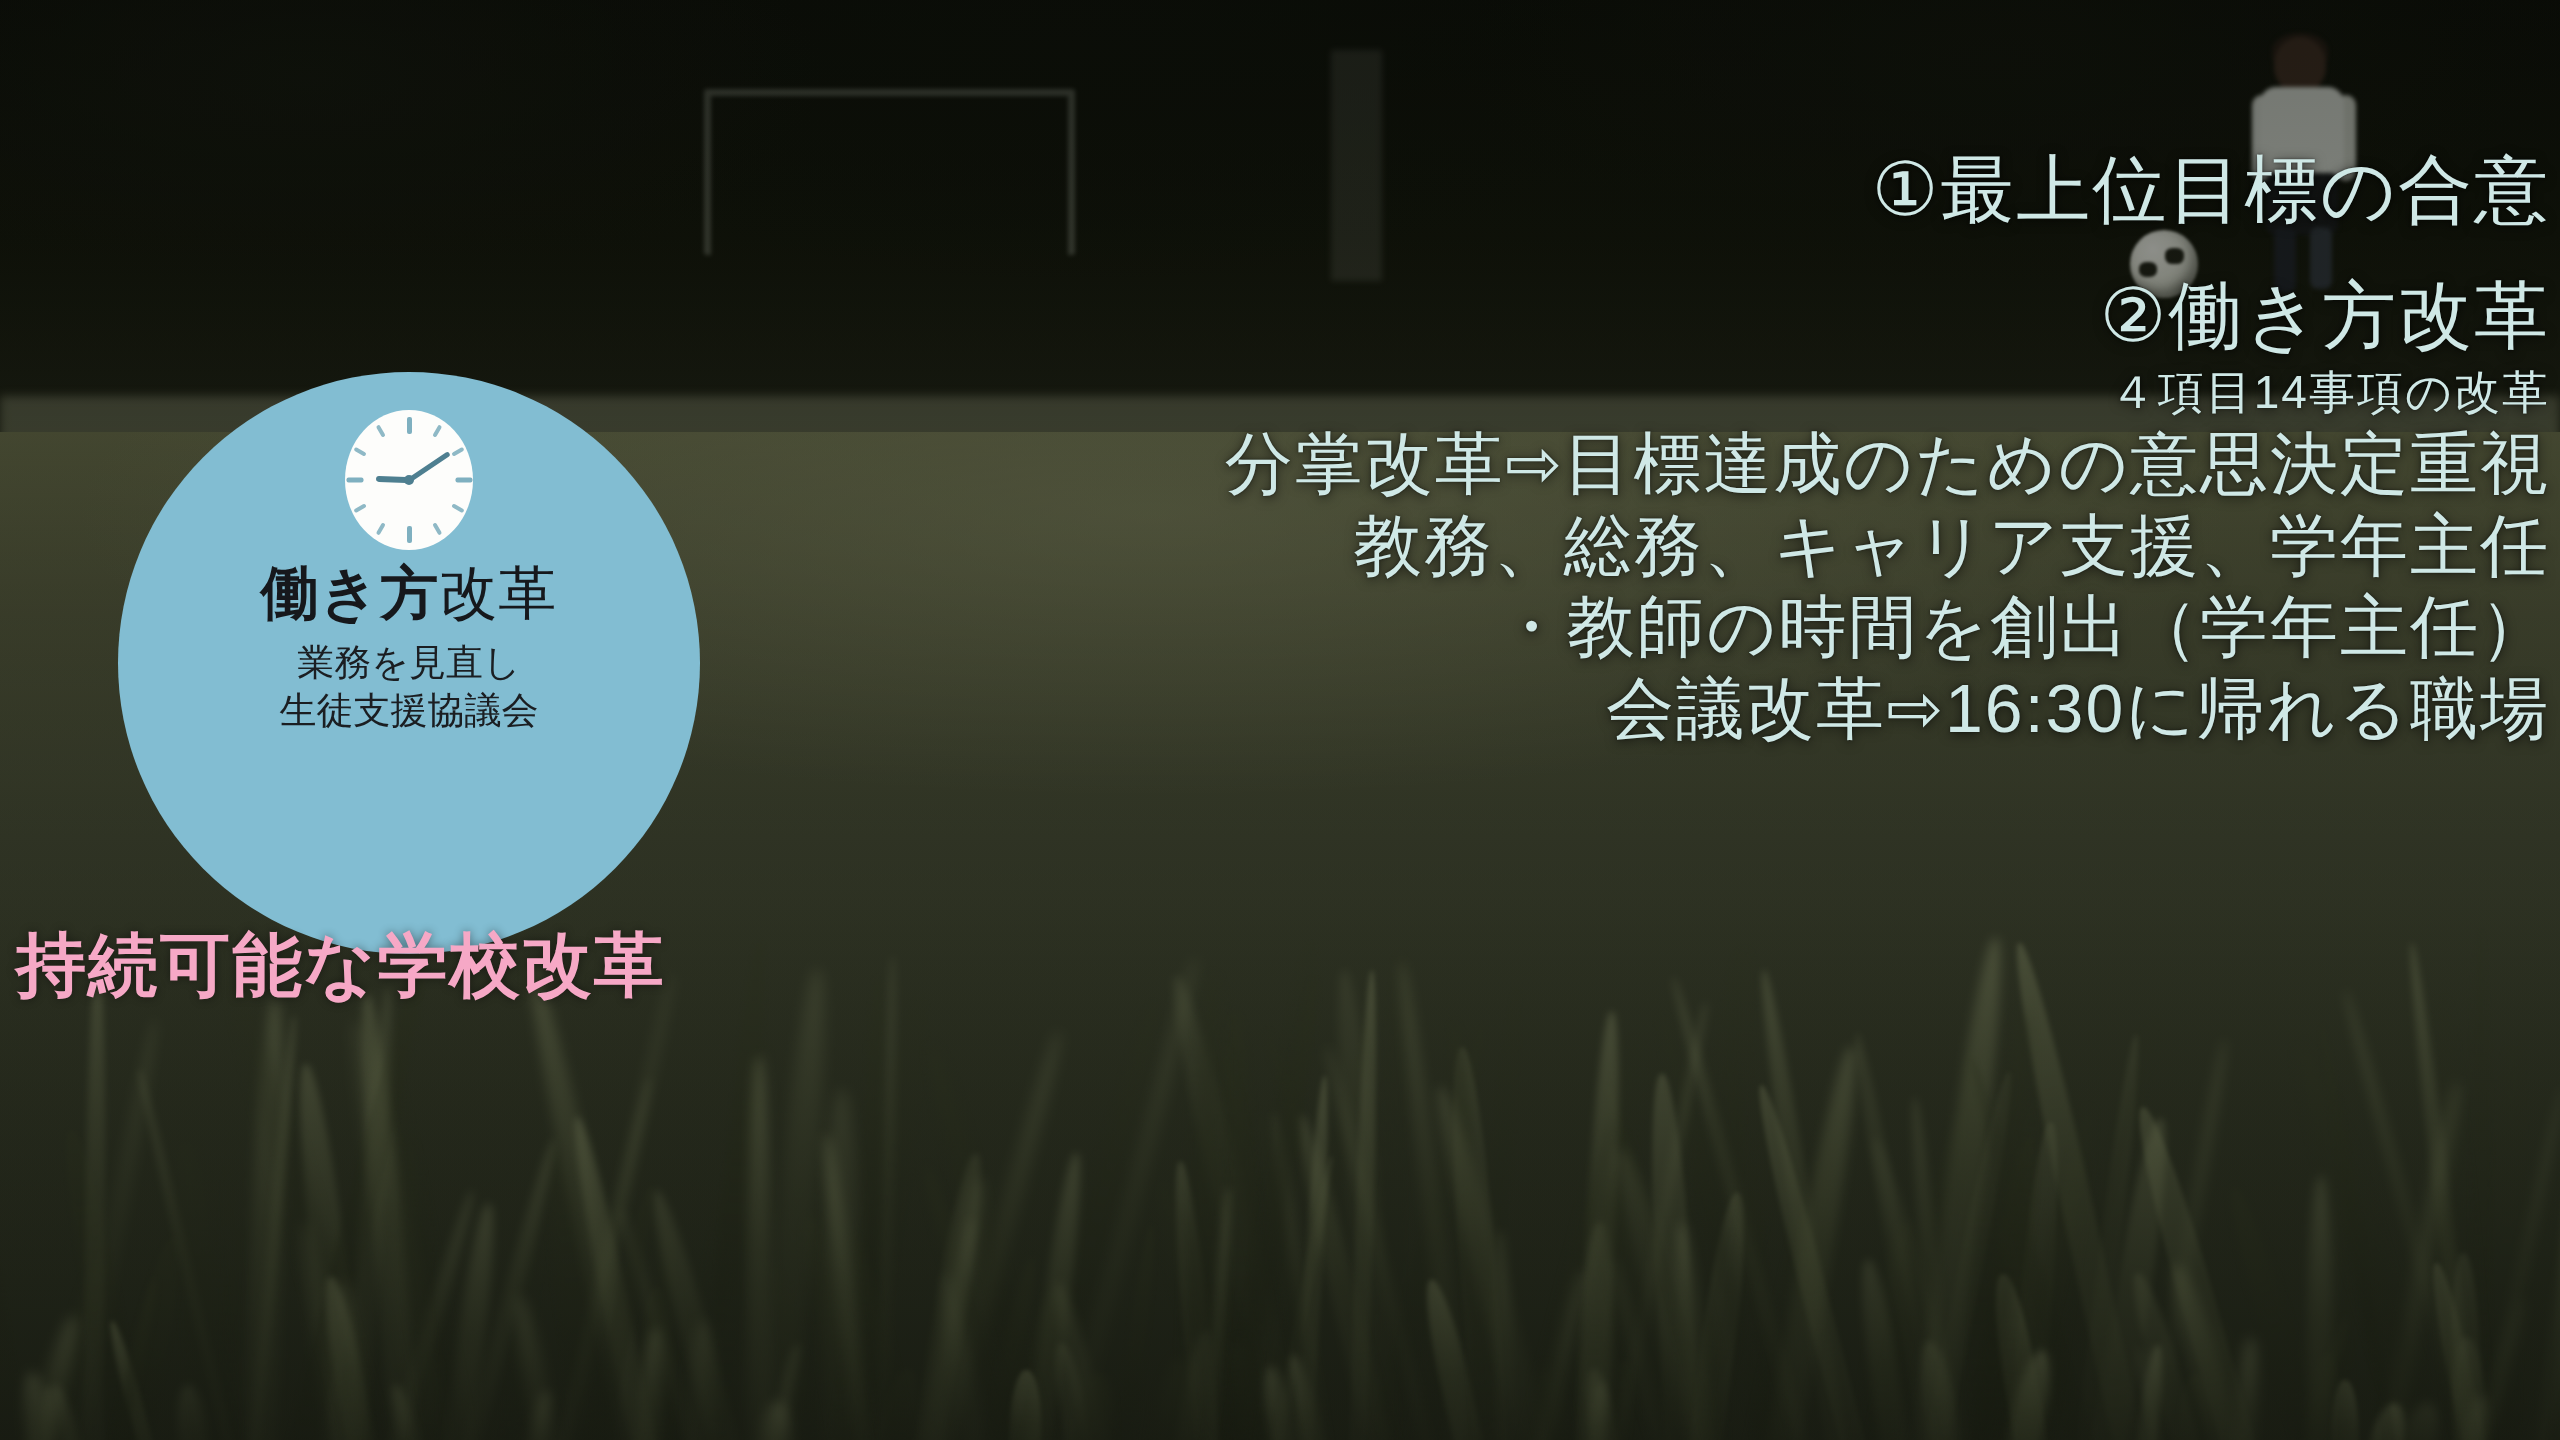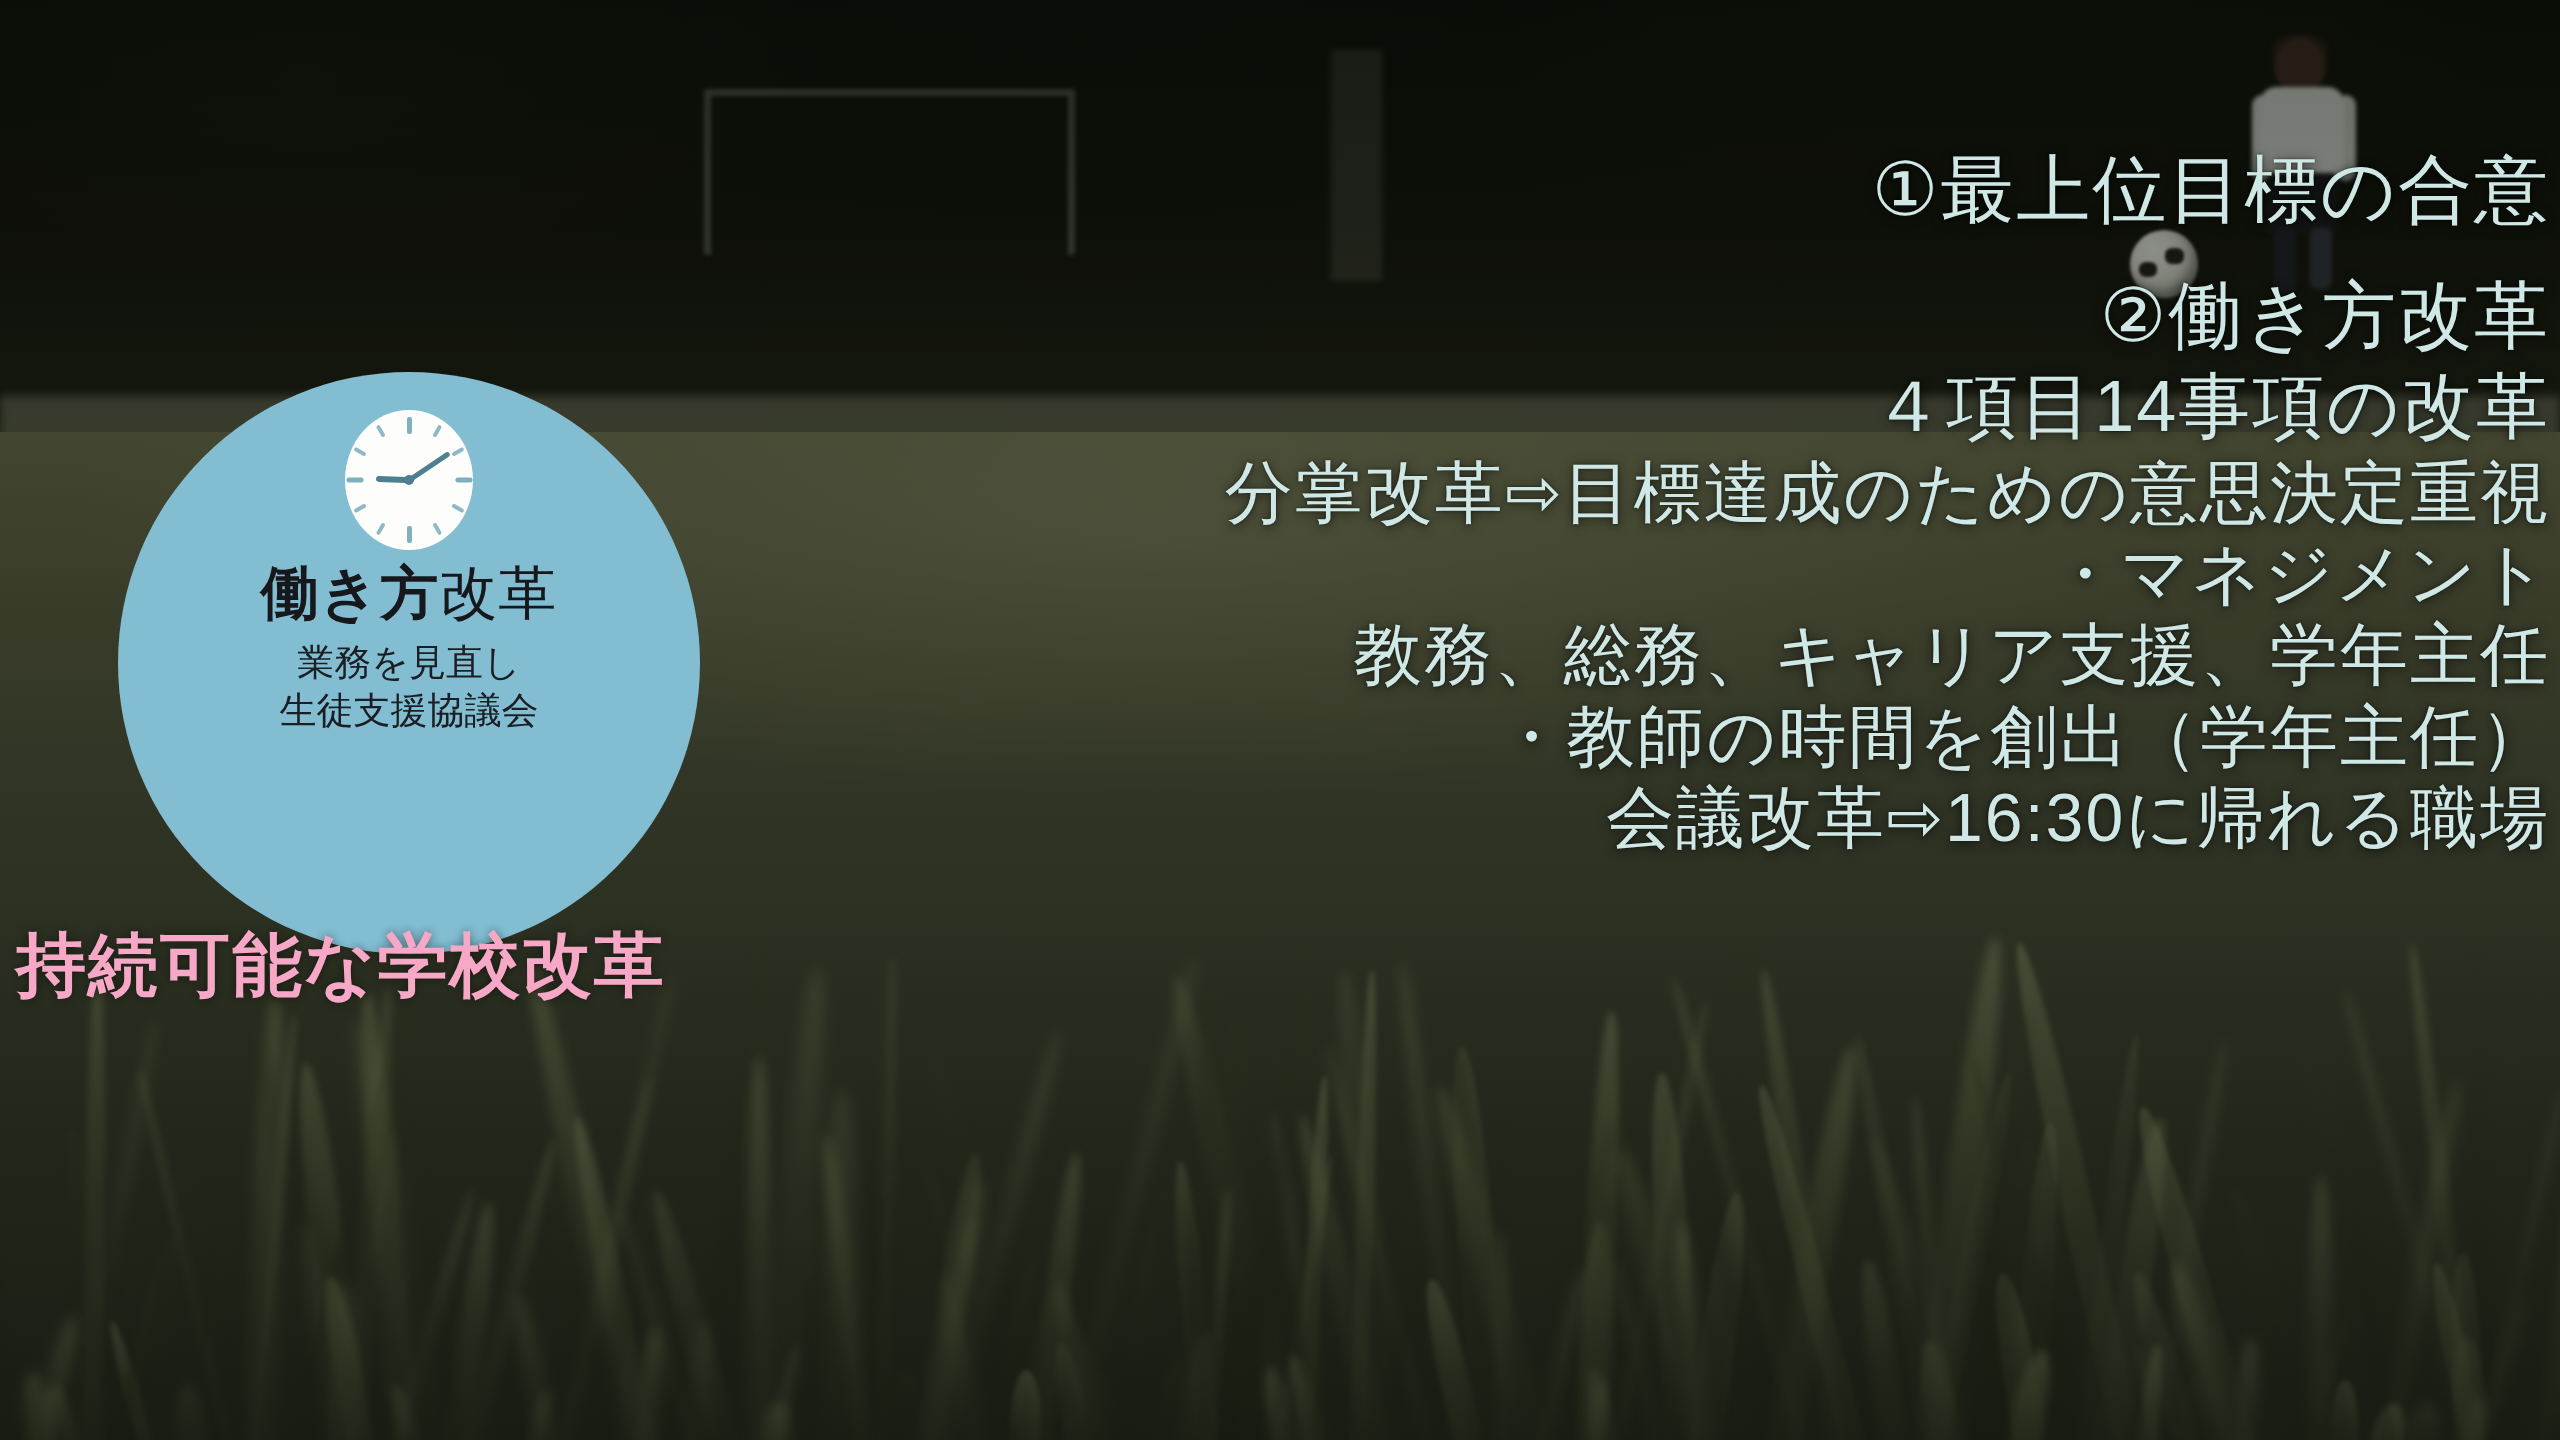--- a/index.html
+++ b/index.html
@@ -219,21 +219,21 @@
   }
   .line {
     color: #cfe8e6;
     font-weight: 500;
     white-space: nowrap;
     text-shadow: 0 2px 12px rgba(0,0,0,0.65), 0 0 3px rgba(0,0,0,0.5);
     letter-spacing: 2px;
   }
   .lvl0 { font-size: 74px; line-height: 1.08; margin-left: 0;    margin-bottom: 46px; }
   .lvl1 { font-size: 74px; line-height: 1.08; margin-left: 0;    margin-bottom: 12px; }
-  .lvl2 { font-size: 72px; line-height: 1.08; margin-left: 80px; margin-bottom: 10px; }
+  .lvl2 { font-size: 46px; line-height: 1.08; margin-left: 80px; margin-bottom: 10px; }
   .lvl3 { font-size: 68px; line-height: 1.08; margin-left: 148px; margin-bottom: 8px; }
   .lvl-b { font-size: 68px; line-height: 1.08; margin-left: 124px; margin-bottom: 8px; }
   .lvl-b2{ font-size: 68px; line-height: 1.08; margin-left: 194px; margin-bottom: 8px; }
   .lvl-last { font-size: 74px; line-height: 1.08; margin-left: 0; margin-top: 44px; }
 </style>
 </head>
 <body>
 
 <div class="slide">
 
@@ -503,19 +503,18 @@
 
   </div>
 
   <div class="pink-caption">持続可能な学校改革</div>
 
   <div class="content">
       <div class="line lvl0">①最上位目標の合意</div>
       <div class="line lvl1">②働き方改革</div>
       <div class="line lvl2">４項目14事項の改革</div>
       <div class="line lvl3">分掌改革⇨目標達成のための意思決定重視</div>
-      <div class="line lvl-b">・マネジメント</div>
       <div class="line lvl-b2">教務、総務、キャリア支援、学年主任</div>
       <div class="line lvl-b">・教師の時間を創出（学年主任）</div>
       <div class="line lvl3">会議改革⇨16:30に帰れる職場</div>
     </div>
 
 </div>
 
 </body></html>

